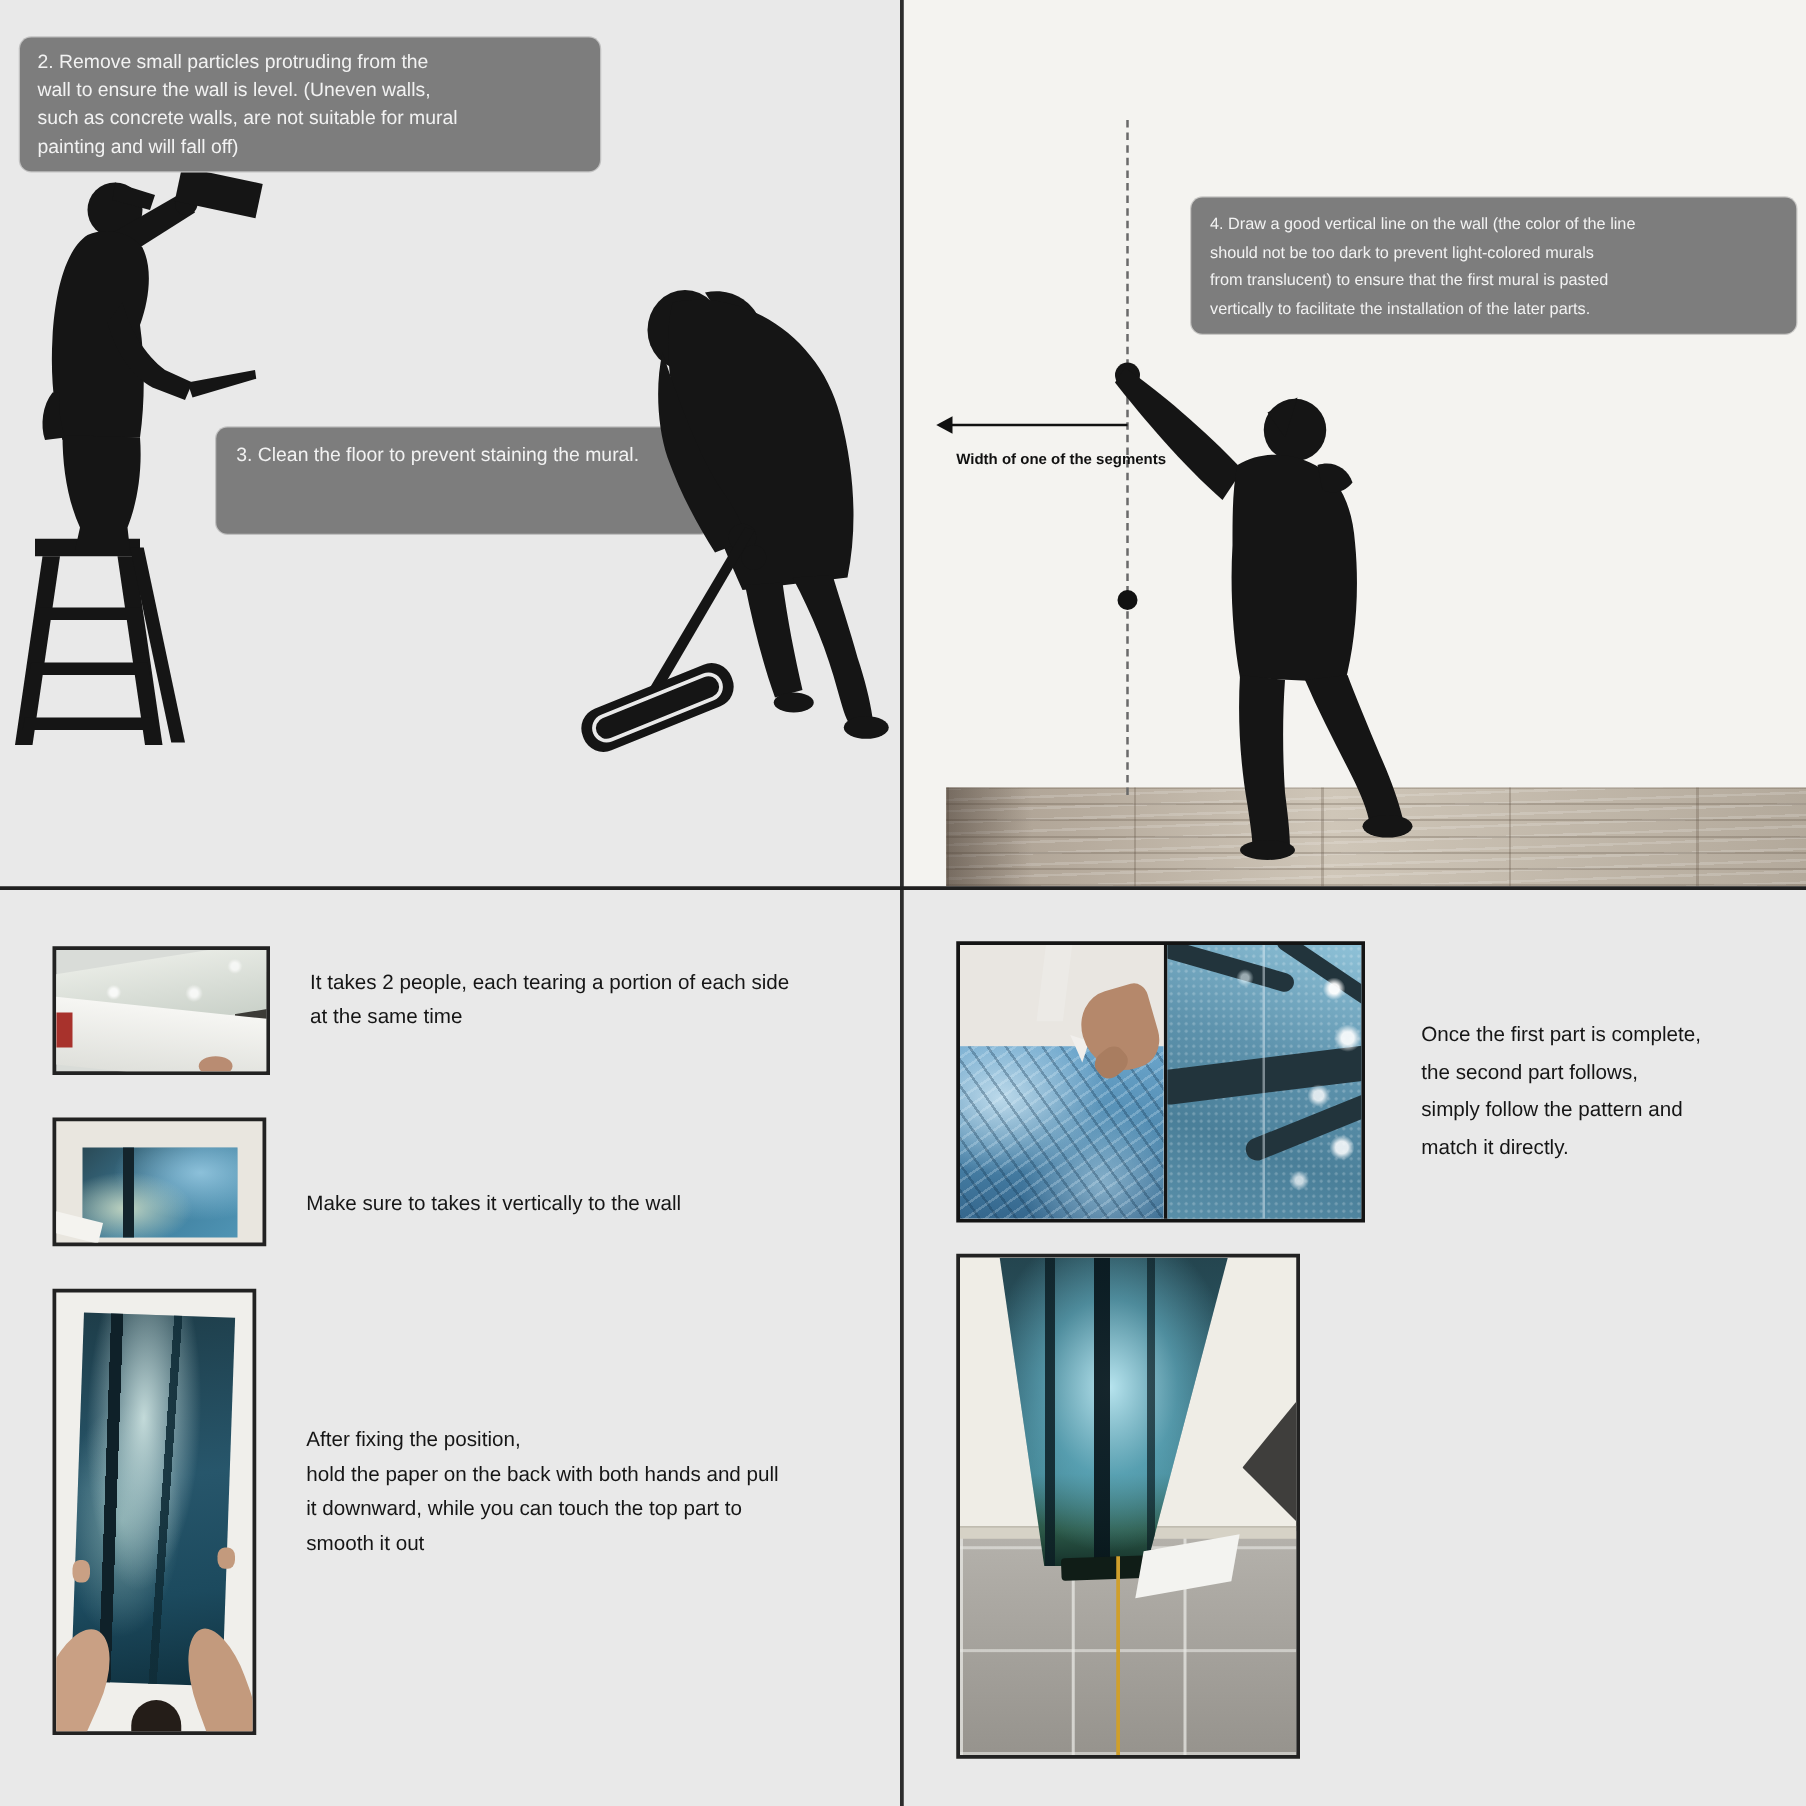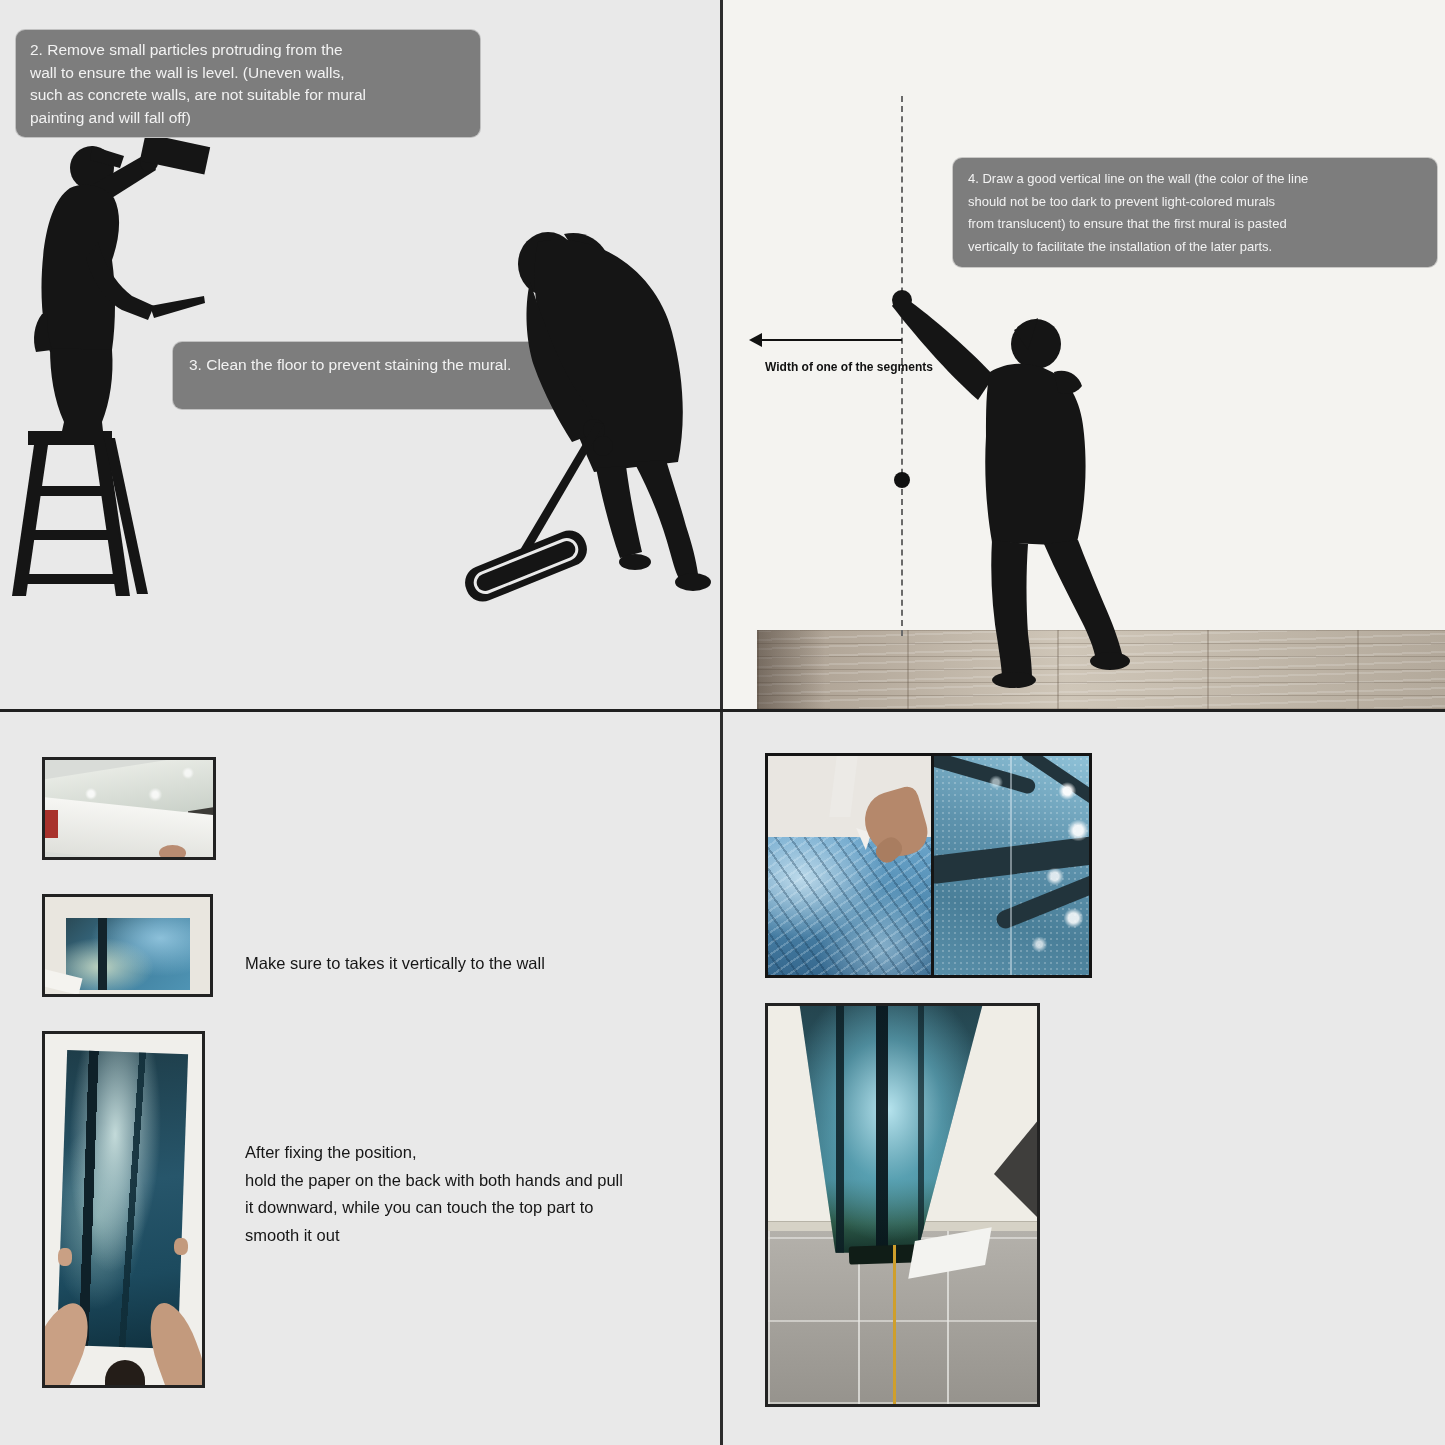--- a/index.html
+++ b/index.html
@@ -9,21 +9,21 @@
   .preline{white-space:pre-line;}
 
   
   .v-divider{left:720px;top:0;width:3px;height:1445px;background:#2d2d2d;}
   .h-divider{left:0;top:709px;width:1445px;height:3px;background:#202020;}
 
   
   .gbox{background:#7d7d7d;border-radius:9px;color:#f2f2f2;font-size:15.5px;line-height:22.5px;
         box-sizing:border-box;box-shadow:0 0 0 1px rgba(120,120,120,.35);}
   .gbox.b2{left:16px;top:30px;width:464px;height:107px;padding:9px 14px;}
-  .gbox.b3{left:173px;top:342px;width:396px;height:67px;padding:12px 16px;}
+  .gbox.b3{left:173px;top:342px;width:396px;height:85px;padding:12px 16px;}
   .gbox.b4{left:953px;top:158px;width:484px;height:109px;padding:10px 15px;font-size:13px;}
 
   
   .wall-tr{left:723px;top:0;width:722px;height:709px;background:#f4f3f0;}
   .wood-floor{left:757px;top:630px;width:688px;height:79px;
     background:
       linear-gradient(90deg, rgba(55,45,38,0.45), rgba(0,0,0,0) 10%),
       repeating-linear-gradient(90deg, rgba(95,80,65,0.28) 0 2px, rgba(0,0,0,0) 2px 150px),
       repeating-linear-gradient(0deg, rgba(105,92,78,0.30) 0 1.5px, rgba(0,0,0,0) 1.5px 13px),
       repeating-linear-gradient(178deg, rgba(255,255,255,0.16) 0 2px, rgba(0,0,0,0) 2px 9px),
@@ -241,20 +241,22 @@
     </g>
   </svg>
 
   <div class="photo p1">
     <div class="abs p1-chairs"></div>
     <div class="abs p1-sheet-top"></div>
     <div class="abs p1-sheet-bottom"></div>
     <div class="abs p1-red"></div>
     <div class="abs p1-hand"></div>
   </div>
+  <div class="abs cap c1 preline">It takes 2 people, each tearing a portion of each side
+at the same time</div>
 
   <div class="photo p2">
     <div class="abs p2-mural"></div>
     <div class="abs p2-paper"></div>
   </div>
   <div class="abs cap c2 preline">Make sure to takes it vertically to the wall</div>
 
   <div class="photo p3">
     <div class="abs p3-mural"></div>
     <div class="abs p3-arm-l"></div>
@@ -279,20 +281,24 @@
     <div class="pp-sep"></div>
     <div class="pp-right">
       <div class="branch ppr-b1"></div>
       <div class="branch ppr-b2"></div>
       <div class="branch ppr-b3"></div>
       <div class="branch ppr-b4"></div>
       <div class="abs ppr-bokeh"></div>
       <div class="abs ppr-seam"></div>
     </div>
   </div>
+  <div class="abs cap c4 preline">Once the first part is complete,
+the second part follows,
+simply follow the pattern and
+match it directly.</div>
 
   <div class="photo ptall">
     <div class="abs pt-floor"></div>
     <div class="abs pt-baseboard"></div>
     <div class="abs pt-doorway"></div>
     <div class="abs pt-mural"></div>
     <div class="abs pt-roll"></div>
     <div class="abs pt-sheet"></div>
     <div class="abs pt-tape"></div>
   </div>

